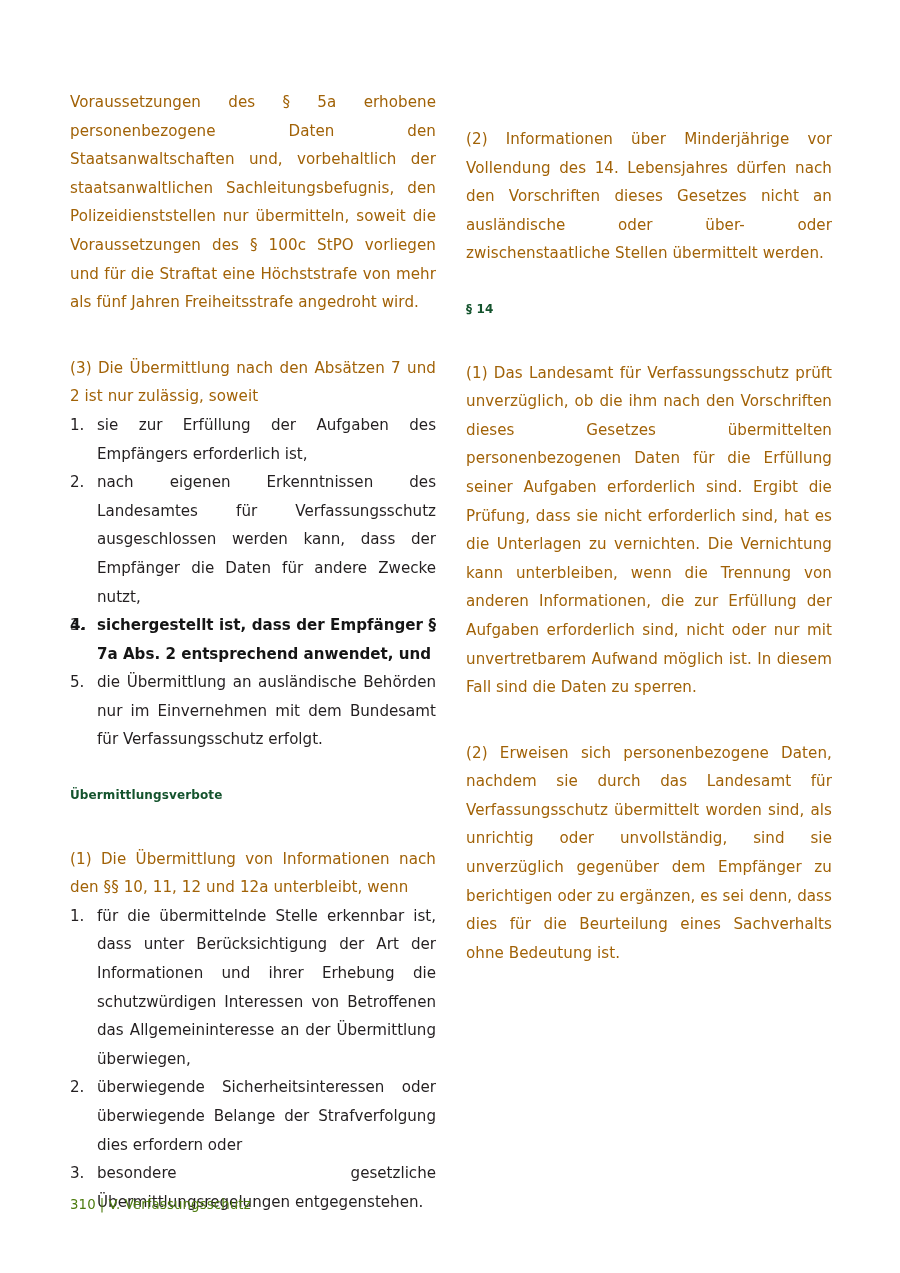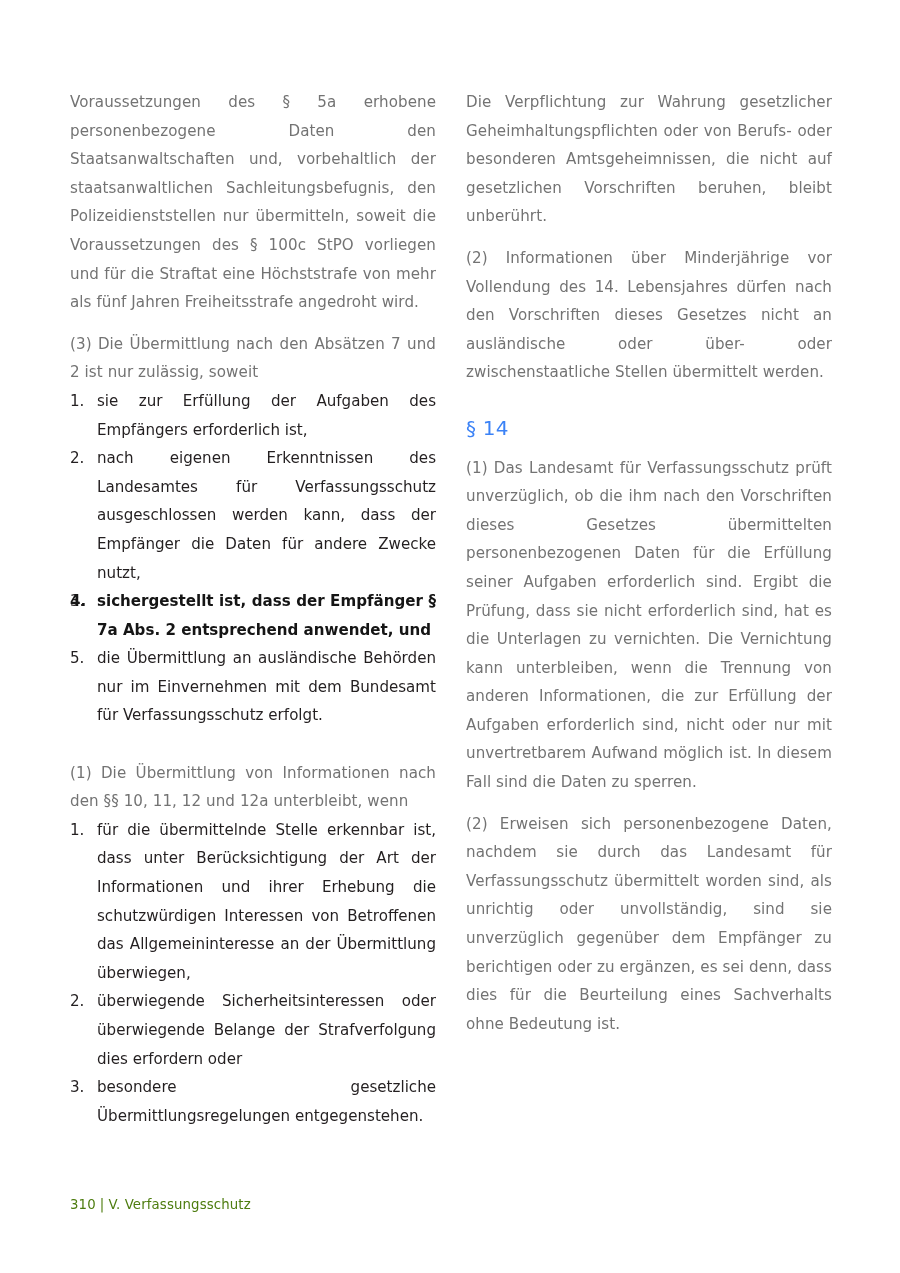--- a/index.html
+++ b/index.html
@@ -34,21 +34,21 @@
   }
   .col {
     width: 366px;
   }
 
   
   .para {
     font-size: 15.1px;
     line-height: 28.6px;
     text-align: justify;
-    color: #737373;
+    color: #a16207;
     margin: 0 0 0 0;
     letter-spacing: 0.005em;
     -webkit-font-smoothing: antialiased;
   }
   .para.last-ragged {
     text-align-last: left;
   }
 
   
   ol.numlist {
@@ -75,33 +75,33 @@
     line-height: 28.6px;
     color: #231f20;
   }
   ol.numlist li.semi, ol.numlist li.semi > .marker {
     font-weight: 600;
     color: #151515;
   }
 
   
   .heading {
-    color: #3b82f6;
-    font-weight: normal;
-    font-size: 20px;
+    color: #14532d;
+    font-weight: bold;
+    font-size: 12px;
     line-height: 25px;
     margin: 0;
     letter-spacing: 0.01em;
   }
   .heading .num { display: block; }
   .heading .title { display: block; }
   .heading-block { margin-top: 28.6px; }
 
   
-  .blk { margin-top: 13px; }
+  .blk { margin-top: 37px; }
   .blk-first { margin-top: 0; }
 
   
   .footer {
     position: absolute;
     left: 70px;
     top: 1196px;
     font-size: 13.3px;
     line-height: 18px;
     color: #4d7c0f;
@@ -138,20 +138,21 @@
           <span class="marker">4.</span>
           <span>sichergestellt ist, dass der Empfänger § 7a Abs. 2 entsprechend anwendet, und</span>
         </li>
         <li>
           <span class="marker">5.</span>
           <span>die Übermittlung an ausländische Behörden nur im Einvernehmen mit dem Bundesamt für Verfassungsschutz erfolgt.</span>
         </li>
       </ol>
 
       <div class="heading heading-block">
+        <span class="title">Übermittlungsverbote</span>
       </div>
 
       <p class="para blk last-ragged">(1) Die Übermittlung von Informationen nach den §§ 10, 11, 12 und 12a unterbleibt, wenn</p>
 
       <ol class="numlist">
         <li>
           <span class="marker">1.</span>
           <span>für die übermittelnde Stelle erkennbar ist, dass unter Berücksichtigung der Art der Informationen und ihrer Erhebung die schutzwürdigen Interessen von Betroffenen das Allgemeininteresse an der Übermittlung überwiegen,</span>
         </li>
         <li>
@@ -161,21 +162,20 @@
         <li>
           <span class="marker">3.</span>
           <span>besondere gesetzliche Übermittlungsregelungen entgegenstehen.</span>
         </li>
       </ol>
 
     </div>
 
     <div class="col">
 
-      <p class="para blk-first">Die Verpflichtung zur Wahrung gesetzlicher Geheimhaltungspflichten oder von Berufs- oder besonderen Amtsgeheimnissen, die nicht auf gesetzlichen Vorschriften beruhen, bleibt unberührt.</p>
 
       <p class="para blk">(2) Informationen über Minderjährige vor Vollendung des 14. Lebensjahres dürfen nach den Vorschriften dieses Gesetzes nicht an ausländische oder über- oder zwischenstaatliche Stellen übermittelt werden.</p>
 
       <div class="heading heading-block">
         <span class="num">§ 14</span>
       </div>
 
       <p class="para blk">(1) Das Landesamt für Verfassungsschutz prüft unverzüglich, ob die ihm nach den Vorschriften dieses Gesetzes übermittelten personenbezogenen Daten für die Erfüllung seiner Aufgaben erforderlich sind. Ergibt die Prüfung, dass sie nicht erforderlich sind, hat es die Unterlagen zu vernichten. Die Vernichtung kann unterbleiben, wenn die Trennung von anderen Informationen, die zur Erfüllung der Aufgaben erforderlich sind, nicht oder nur mit unvertretbarem Aufwand möglich ist. In diesem Fall sind die Daten zu sperren.</p>
 
       <p class="para blk">(2) Erweisen sich personenbezogene Daten, nachdem sie durch das Landesamt für Verfassungsschutz übermittelt worden sind, als unrichtig oder unvollständig, sind sie unverzüglich gegenüber dem Empfänger zu berichtigen oder zu ergänzen, es sei denn, dass dies für die Beurteilung eines Sachverhalts ohne Bedeutung ist.</p>

